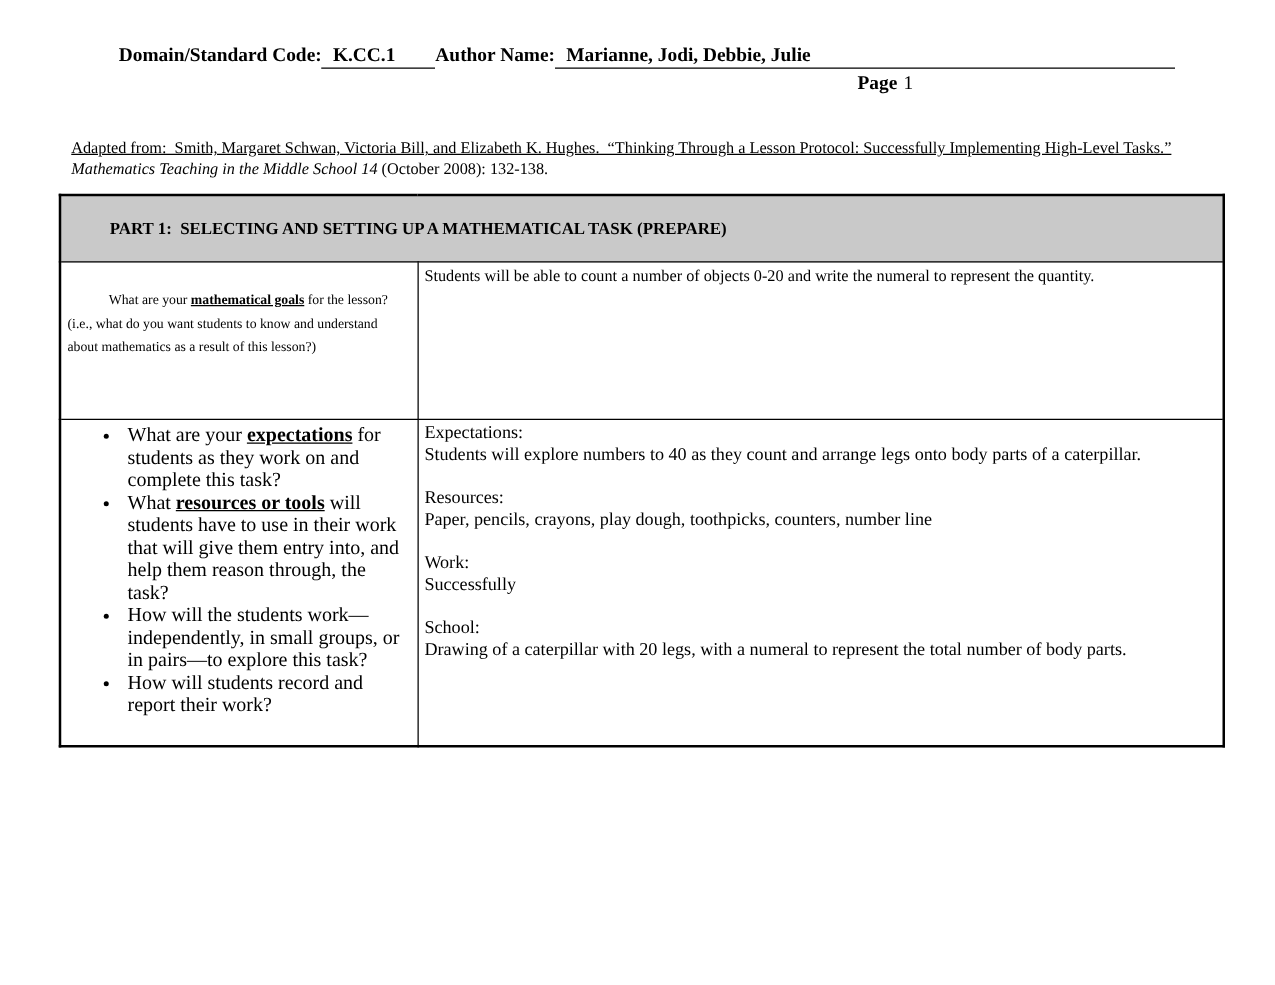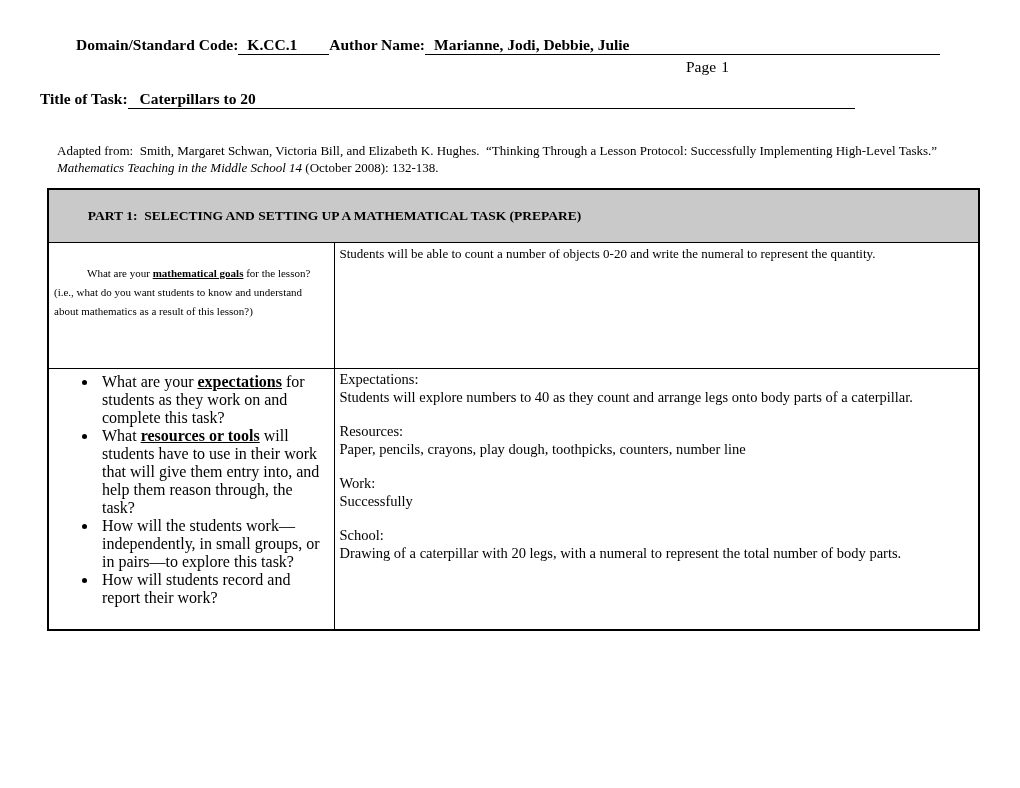--- a/index.html
+++ b/index.html
@@ -8,49 +8,49 @@
     background: #ffffff;
     color: #000000;
     font-family: "Liberation Serif", "DejaVu Serif", serif;
     overflow: hidden;
   }
   .page { position: relative; width: 1020px; height: 788px; }
 
   
   .hdr-line1 {
     display: flex; align-items: baseline;
-    margin: 35px 80px 0 76px;
+    margin: 35px 80px 0 95px;
     font-weight: bold; font-size: 15.5px; line-height: 19px;
     white-space: pre;
   }
   .fill { border-bottom: 1.6px solid #000; }
   .val-domain { padding: 0 32px 0 9px; }
   .val-author { flex: 1 1 auto; padding-left: 9px; }
 
   .hdr-line2 {
     margin: 2px 0 0 686px;
     font-size: 15.5px; line-height: 19px;
   }
-  .hdr-line2 .pg-label { font-weight: normal; text-align: center; }
+  .hdr-line2 .pg-label { font-weight: bold; text-align: center; }
   .hdr-line2 .pg-num { font-weight: normal; margin-left: 5px; }
 
   .title-line {
     display: flex; align-items: baseline;
     margin: 13px 165px 0 40px;
     font-weight: bold; font-size: 15.5px; line-height: 19px;
     white-space: pre;
   }
   .title-fill { flex: 1 1 auto; padding-left: 12px; }
 
   
   .citation {
     margin: 33px 60px 0 57px;
     font-size: 13px; line-height: 17px;
   }
-  .citation .pre { white-space: pre-wrap; }
+  .citation .pre { white-space: pre-wrap; text-decoration: underline; }
   .ital { font-style: italic; }
 
   
   table.ttlp {
     margin: 12px 0 16px 47px;
     width: 931px;
     border-collapse: collapse;
     table-layout: fixed;
     border: 2px solid #000;
   }
@@ -97,24 +97,20 @@
     <span>Domain/Standard Code:</span>
     <span class="fill val-domain">K.CC.1</span>
     <span>Author Name:</span>
     <span class="fill val-author">Marianne, Jodi, Debbie, Julie</span>
   </div>
 
   <div class="hdr-line2">
     <span class="pg-label">Page</span><span class="pg-num">1</span>
   </div>
 
-  <div class="title-line">
-    <span>Title of Task:</span>
-    <span class="fill title-fill">Caterpillars to 20</span>
-  </div>
 
   <div class="citation">
     <div class="pre">Adapted from:  Smith, Margaret Schwan, Victoria Bill, and Elizabeth K. Hughes.  “Thinking Through a Lesson Protocol: Successfully Implementing High-Level Tasks.”</div>
     <div><span class="ital">Mathematics Teaching in the Middle School 14</span><span> (October 2008): 132-138.</span></div>
   </div>
 
   <table class="ttlp">
     <colgroup>
         <col style="width:286px">
         <col style="width:645px">

